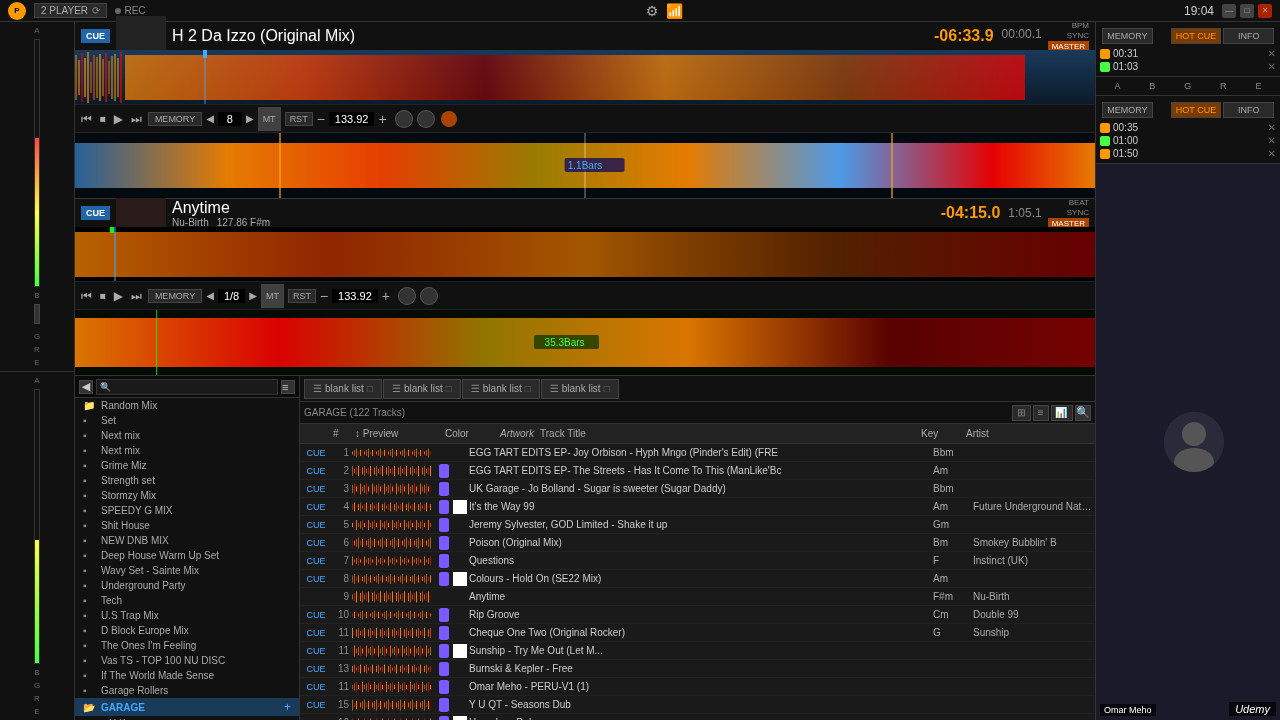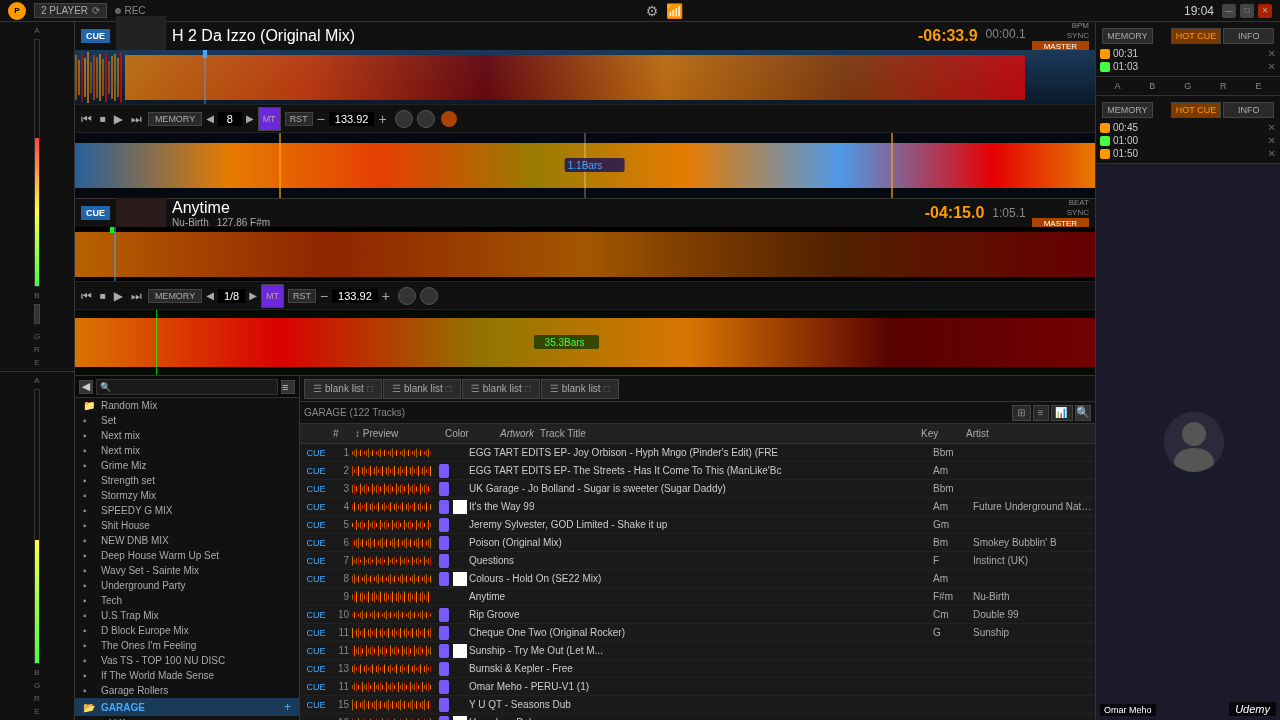--- a/index.html
+++ b/index.html
@@ -44,32 +44,32 @@
     .deck-header { display: flex; align-items: center; background: #111; padding: 3px 6px; gap: 6px; height: 28px; }
     .cue-btn { background: #2266aa; color: #fff; font-size: 9px; font-weight: bold; padding: 2px 5px; border: none; cursor: pointer; }
     .track-info { flex: 1; }
     .track-title { color: #fff; font-size: 16px; font-weight: normal; }
     .track-artist { color: #aaa; font-size: 10px; }
     .track-bpm { color: #aaa; font-size: 10px; }
     .time-neg { color: #f90; font-size: 16px; font-weight: bold; }
     .time-pos { color: #888; font-size: 12px; }
     .bpm-master { display: flex; flex-direction: column; align-items: flex-end; gap: 1px; }
     .bpm-label { color: #888; font-size: 8px; }
-    .master-btn { background: #aa4400; color: #fff; font-size: 8px; padding: 1px 12px; }
+    .master-btn { background: #aa4400; color: #fff; font-size: 8px; padding: 1px 4px; }
 
     
     .waveform-container { height: 55px; background: #111; position: relative; overflow: hidden; border-bottom: 1px solid #222; }
 
     
     .controls-row { display: flex; align-items: center; background: #111; height: 28px; padding: 0 4px; gap: 4px; border-bottom: 1px solid #222; }
     .transport-btn { background: none; border: none; color: #aaa; font-size: 12px; cursor: pointer; padding: 2px; }
     .memory-btn { background: #2a2a2a; border: 1px solid #444; color: #aaa; font-size: 9px; padding: 1px 6px; cursor: pointer; }
     .arrow-btn { background: none; border: none; color: #aaa; cursor: pointer; font-size: 10px; }
     .beat-display { background: #000; color: #fff; font-size: 11px; padding: 1px 6px; min-width: 24px; text-align: center; }
-    .mt-btn { background: #6d28d9; border: 1px solid #444; color: #aaa; font-size: 9px; padding: 6px 4px; cursor: pointer; }
+    .mt-btn { background: #404040; border: 1px solid #444; color: #aaa; font-size: 9px; padding: 6px 4px; cursor: pointer; }
     .rst-btn { background: #2a2a2a; border: 1px solid #444; color: #aaa; font-size: 9px; padding: 1px 4px; cursor: pointer; }
     .pitch-minus { background: none; border: none; color: #aaa; cursor: pointer; font-size: 14px; }
     .pitch-val { background: #000; color: #fff; font-size: 11px; padding: 1px 6px; }
     .pitch-plus { background: none; border: none; color: #aaa; cursor: pointer; font-size: 14px; }
     .eq-knob { width: 18px; height: 18px; background: #333; border-radius: 50%; border: 1px solid #555; }
 
     
     .large-waveform { height: 65px; background: #000; position: relative; overflow: hidden; }
 
     
@@ -1424,21 +1424,21 @@
     </div>
 
     <div class="rp-section">
       <div class="rp-btn-row">
         <div class="rp-btn">MEMORY</div>
         <div class="rp-btn orange">HOT CUE</div>
         <div class="rp-btn">INFO</div>
       </div>
       <div class="rp-cue-row">
         <div class="rp-cue-dot" style="background:#f90"></div>
-        <span class="rp-cue-time">00:45</span>
+        <span class="rp-cue-time">00:35</span>
         <span class="rp-close">✕</span>
       </div>
       <div class="rp-cue-row">
         <div class="rp-cue-dot" style="background:#4f4"></div>
         <span class="rp-cue-time">01:00</span>
         <span class="rp-close">✕</span>
       </div>
       <div class="rp-cue-row">
         <div class="rp-cue-dot" style="background:#f90"></div>
         <span class="rp-cue-time">01:50</span>

